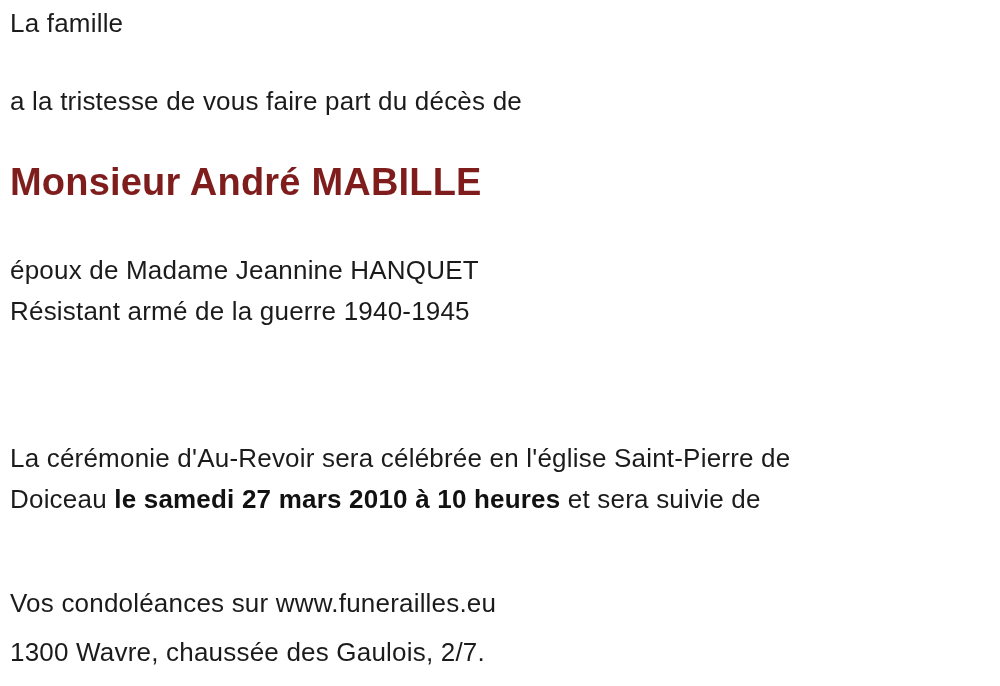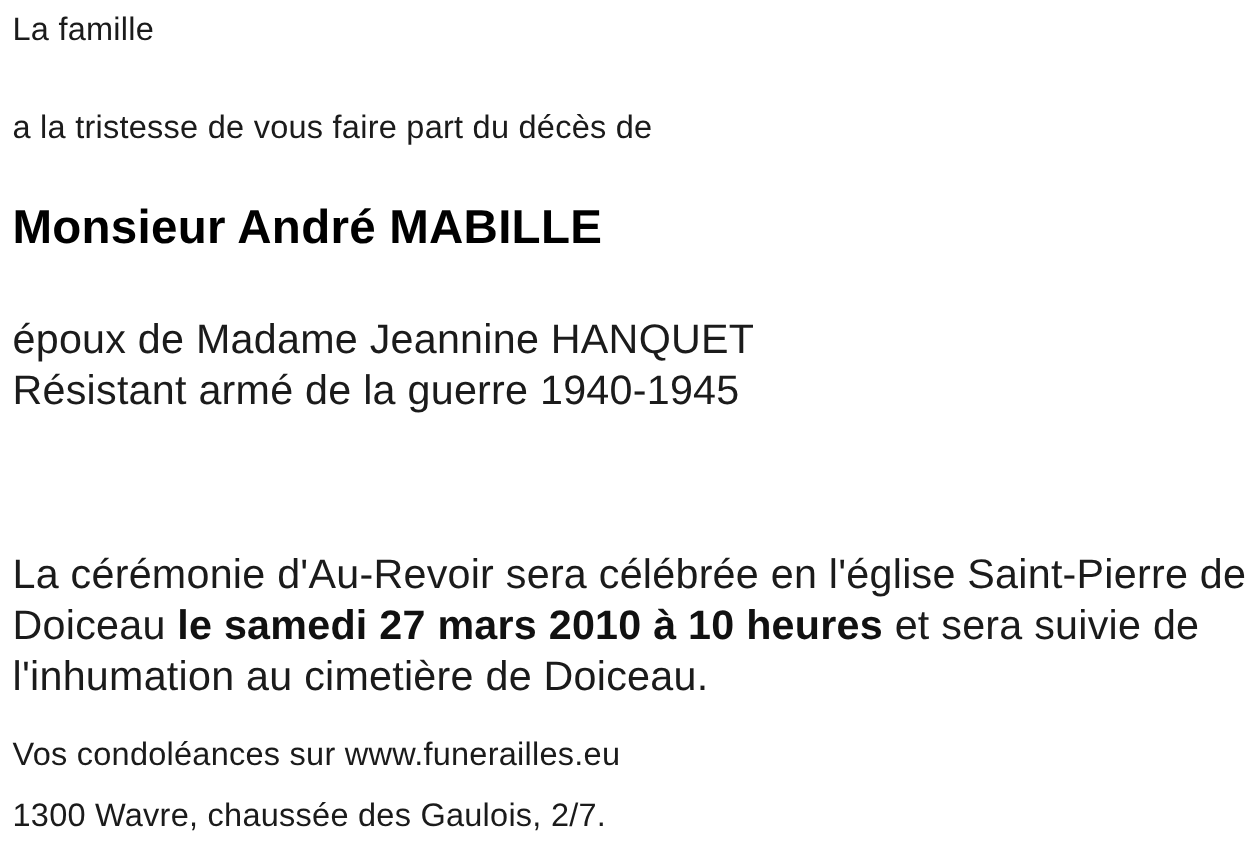--- a/index.html
+++ b/index.html
@@ -23,35 +23,35 @@
     left: 10px;
     font-size: 26px;
     line-height: 41px;
     font-weight: 400;
     letter-spacing: 0.2px;
     white-space: nowrap;
   }
   .para {
     position: absolute;
     left: 10px;
-    font-size: 33px;
+    font-size: 26px;
     line-height: 41px;
     font-weight: 400;
     letter-spacing: 0.2px;
   }
   .para .pline { white-space: nowrap; }
   .deceased-heading {
     position: absolute;
     left: 10px;
     top: 158px;
     margin: 0;
     font-size: 38px;
     line-height: 48px;
     font-weight: 700;
-    color: #000000;
+    color: #7f1d1d;
     letter-spacing: 0.2px;
     white-space: nowrap;
   }
   .bold-inline { font-weight: 700; color: #111111; }
 </style>
 </head>
 <body>
 
 <div class="page">
 
@@ -63,20 +63,19 @@
 
   <div class="para" style="top:250px;">
     <div class="pline">époux de Madame Jeannine HANQUET</div>
     <div class="pline">Résistant armé de la guerre 1940-1945</div>
   </div>
 
 
   <div class="para" style="top:438px;">
     <div class="pline">La cérémonie d'Au-Revoir sera célébrée en l'église Saint-Pierre de</div>
     <div class="pline"><span>Doiceau </span><span class="bold-inline">le samedi 27 mars 2010 à 10 heures</span><span> et sera suivie de</span></div>
-    <div class="pline">l'inhumation au cimetière de Doiceau.</div>
   </div>
 
   <div class="line" style="top:552px;margin-top:31px;"><span>Vos condoléances sur </span><span>www.funerailles.eu</span></div>
 
   <div class="line" style="top:632px;">1300 Wavre, chaussée des Gaulois, 2/7.</div>
 
 </div>
 
 </body></html>

